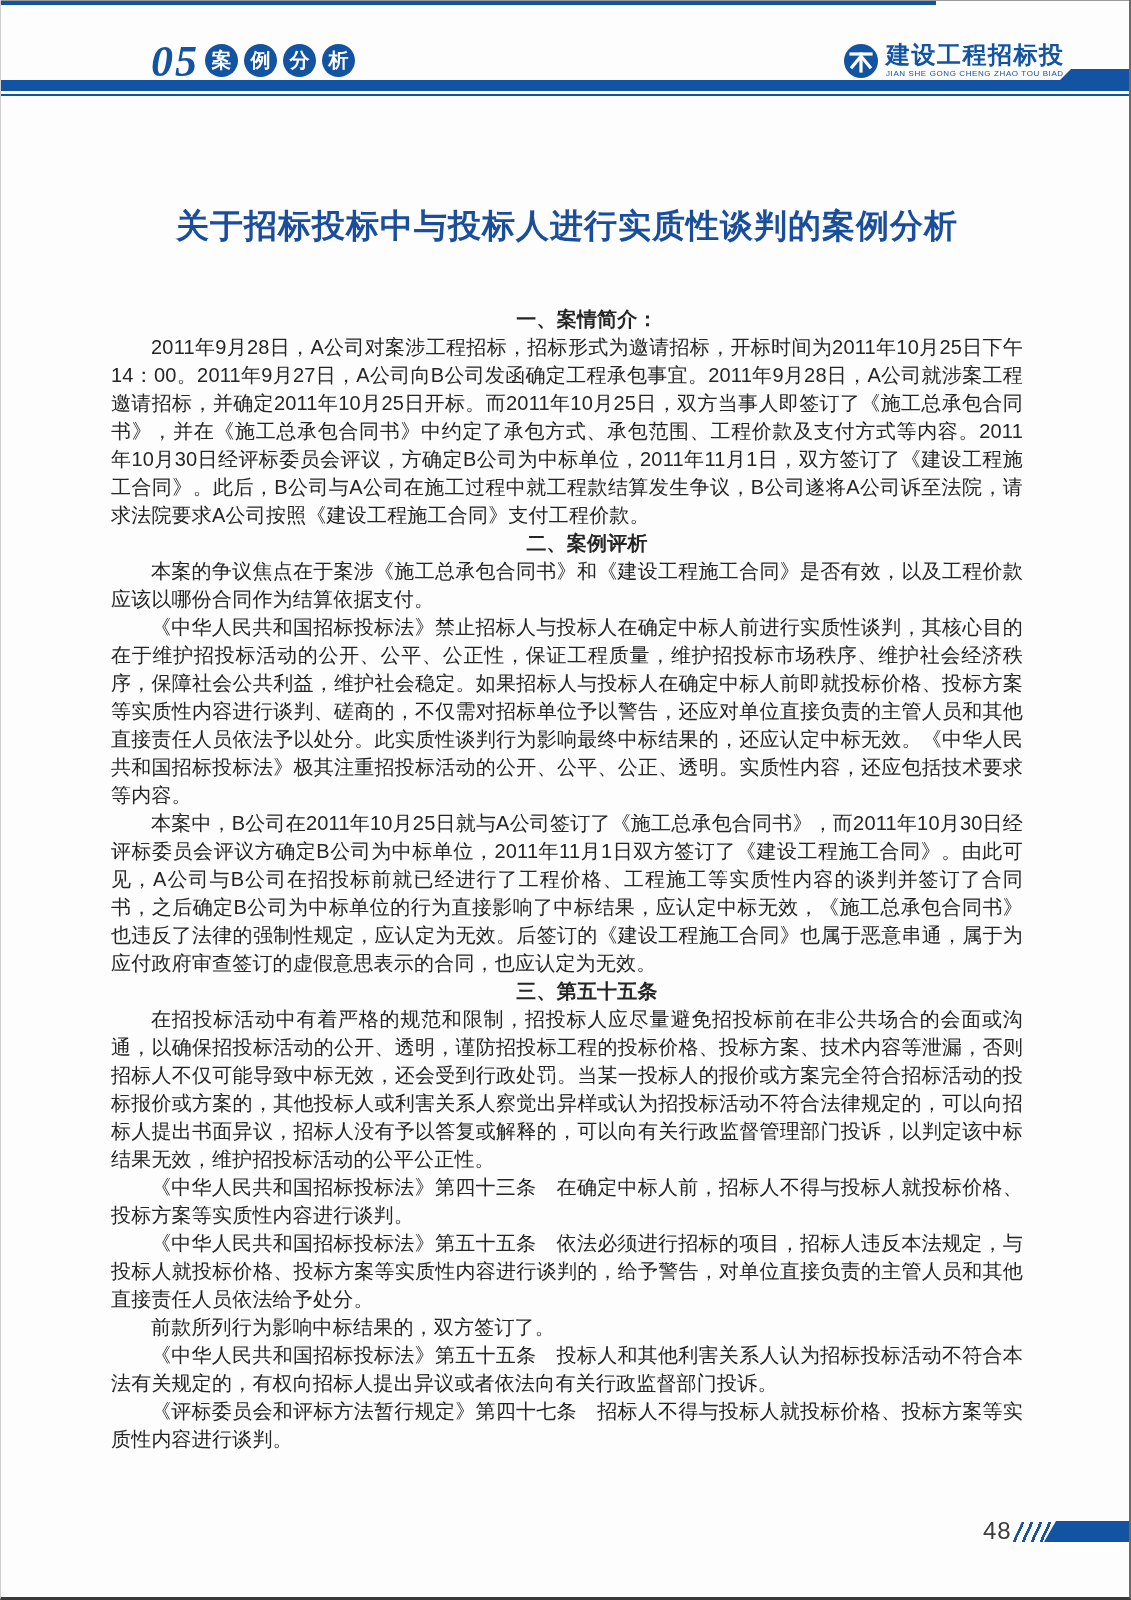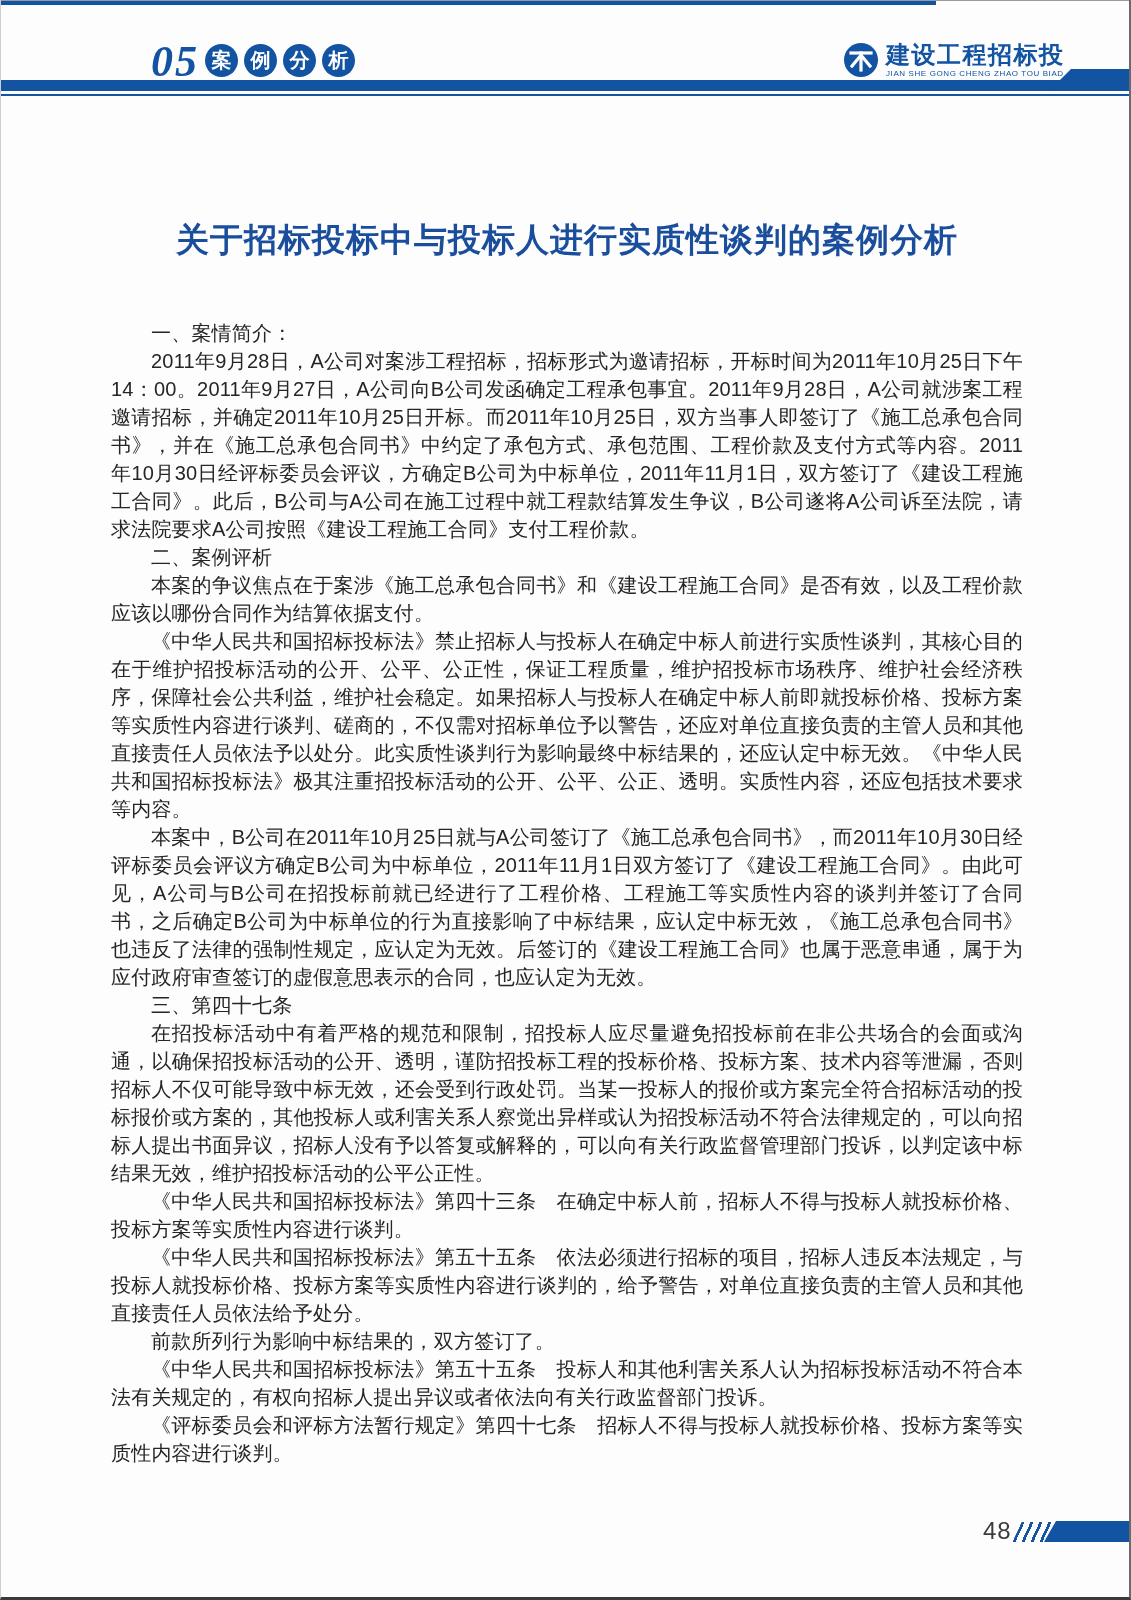--- a/index.html
+++ b/index.html
@@ -18,46 +18,46 @@
     position:absolute; left:150px; top:36px;
     font-family:"Liberation Serif", serif; font-style:italic; font-weight:bold;
     font-size:44px; color:#1253a2; letter-spacing:2px;
   }
   .badges { position:absolute; left:204px; top:44px; display:flex; gap:6px; }
   .badge {
     width:33px; height:33px; border-radius:50%; background:#1253a2;
     color:#ffffff; font-weight:bold; font-size:20px;
     display:flex; align-items:center; justify-content:center;
   }
-  .logo { position:absolute; left:843px; top:42px; display:flex; align-items:center; gap:8px; }
+  .logo { position:absolute; left:843px; top:42px; display:flex; align-items:flex-end; gap:8px; }
   .logo-icon { width:34px; height:34px; display:block; }
   .logo-texts { display:flex; flex-direction:column; }
   .logo-name { color:#1253a2; font-weight:bold; font-size:24px; letter-spacing:1.5px; line-height:26px; }
   .logo-sub { color:#1253a2; font-weight:normal; font-size:8px; letter-spacing:0.6px; margin-top:1px; }
 
   .rule-thick { position:absolute; top:80px; left:0; width:1131px; height:11px; background:#1253a2; }
   .rule-thin  { position:absolute; top:94px; left:0; width:1131px; height:2px; background:#1253a2; }
   .rule-wedge {
     position:absolute; top:69px; left:1048px; width:83px; height:22px; background:#1253a2;
     clip-path:polygon(22px 0, 100% 0, 100% 100%, 0 100%);
   }
 
   
   .content { position:absolute; left:110px; top:200px; width:912px; }
   .doc-title {
     font-family:"Liberation Serif", serif; font-weight:bold;
     font-size:33px; color:#1a4e9d; text-align:center; letter-spacing:1px;
-    margin-top:18px;
+    margin-top:4px;
   }
   .article { margin-top:56px; color:#252525; }
   .para, .heading {
     font-size:20px; line-height:28px; text-align:justify; text-indent:2em;
     letter-spacing:0.2px;
   }
-  .heading { font-weight:normal; text-align:left; }
+  .heading { font-weight:bold; text-align:center; }
 
   
   .page-number {
     position:absolute; left:982px; top:1517px; font-size:24px; color:#3c3c3c; letter-spacing:1px;
   }
   .footer-stripes {
     position:absolute; left:1016px; top:1522px; width:36px; height:20px;
     background:repeating-linear-gradient(90deg, #1253a2 0 3px, transparent 3px 9px);
     transform:skewX(-25deg);
   }
@@ -103,21 +103,21 @@
 
   <div class="content">
     <h1 class="doc-title">关于招标投标中与投标人进行实质性谈判的案例分析</h1>
     <div class="article" id="article">
         <div class="heading">一、案情简介：</div>
         <div class="para">2011年9月28日，A公司对案涉工程招标，招标形式为邀请招标，开标时间为2011年10月25日下午14：00。2011年9月27日，A公司向B公司发函确定工程承包事宜。2011年9月28日，A公司就涉案工程邀请招标，并确定2011年10月25日开标。而2011年10月25日，双方当事人即签订了《施工总承包合同书》，并在《施工总承包合同书》中约定了承包方式、承包范围、工程价款及支付方式等内容。2011年10月30日经评标委员会评议，方确定B公司为中标单位，2011年11月1日，双方签订了《建设工程施工合同》。此后，B公司与A公司在施工过程中就工程款结算发生争议，B公司遂将A公司诉至法院，请求法院要求A公司按照《建设工程施工合同》支付工程价款。</div>
         <div class="heading">二、案例评析</div>
         <div class="para">本案的争议焦点在于案涉《施工总承包合同书》和《建设工程施工合同》是否有效，以及工程价款应该以哪份合同作为结算依据支付。</div>
         <div class="para">《中华人民共和国招标投标法》禁止招标人与投标人在确定中标人前进行实质性谈判，其核心目的在于维护招投标活动的公开、公平、公正性，保证工程质量，维护招投标市场秩序、维护社会经济秩序，保障社会公共利益，维护社会稳定。如果招标人与投标人在确定中标人前即就投标价格、投标方案等实质性内容进行谈判、磋商的，不仅需对招标单位予以警告，还应对单位直接负责的主管人员和其他直接责任人员依法予以处分。此实质性谈判行为影响最终中标结果的，还应认定中标无效。《中华人民共和国招标投标法》极其注重招投标活动的公开、公平、公正、透明。实质性内容，还应包括技术要求等内容。</div>
         <div class="para">本案中，B公司在2011年10月25日就与A公司签订了《施工总承包合同书》，而2011年10月30日经评标委员会评议方确定B公司为中标单位，2011年11月1日双方签订了《建设工程施工合同》。由此可见，A公司与B公司在招投标前就已经进行了工程价格、工程施工等实质性内容的谈判并签订了合同书，之后确定B公司为中标单位的行为直接影响了中标结果，应认定中标无效，《施工总承包合同书》也违反了法律的强制性规定，应认定为无效。后签订的《建设工程施工合同》也属于恶意串通，属于为应付政府审查签订的虚假意思表示的合同，也应认定为无效。</div>
-        <div class="heading">三、第四十七条</div>
+        <div class="heading">三、第五十五条</div>
         <div class="para">在招投标活动中有着严格的规范和限制，招投标人应尽量避免招投标前在非公共场合的会面或沟通，以确保招投标活动的公开、透明，谨防招投标工程的投标价格、投标方案、技术内容等泄漏，否则招标人不仅可能导致中标无效，还会受到行政处罚。当某一投标人的报价或方案完全符合招标活动的投标报价或方案的，其他投标人或利害关系人察觉出异样或认为招投标活动不符合法律规定的，可以向招标人提出书面异议，招标人没有予以答复或解释的，可以向有关行政监督管理部门投诉，以判定该中标结果无效，维护招投标活动的公平公正性。</div>
         <div class="para">《中华人民共和国招标投标法》第四十三条　在确定中标人前，招标人不得与投标人就投标价格、投标方案等实质性内容进行谈判。</div>
         <div class="para">《中华人民共和国招标投标法》第五十五条　依法必须进行招标的项目，招标人违反本法规定，与投标人就投标价格、投标方案等实质性内容进行谈判的，给予警告，对单位直接负责的主管人员和其他直接责任人员依法给予处分。</div>
         <div class="para">前款所列行为影响中标结果的，双方签订了。</div>
         <div class="para">《中华人民共和国招标投标法》第五十五条　投标人和其他利害关系人认为招标投标活动不符合本法有关规定的，有权向招标人提出异议或者依法向有关行政监督部门投诉。</div>
         <div class="para">《评标委员会和评标方法暂行规定》第四十七条　招标人不得与投标人就投标价格、投标方案等实质性内容进行谈判。</div>
       </div>
 
   </div>
 

